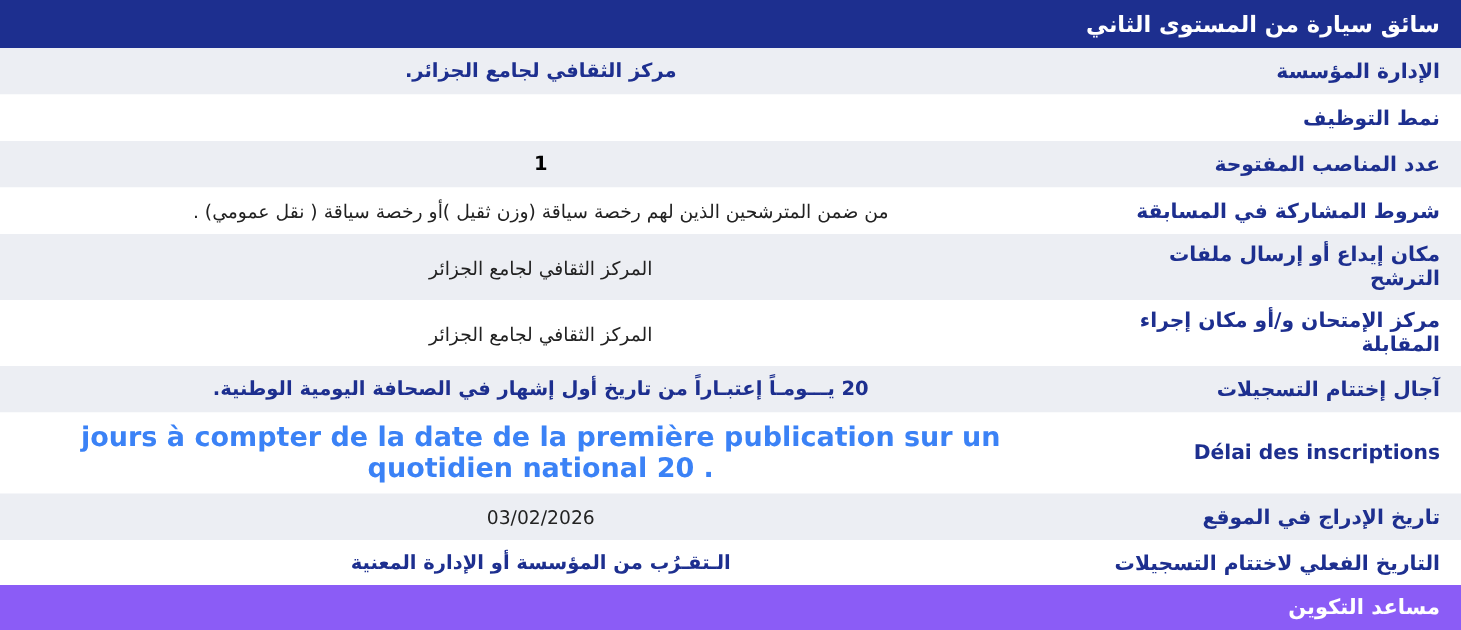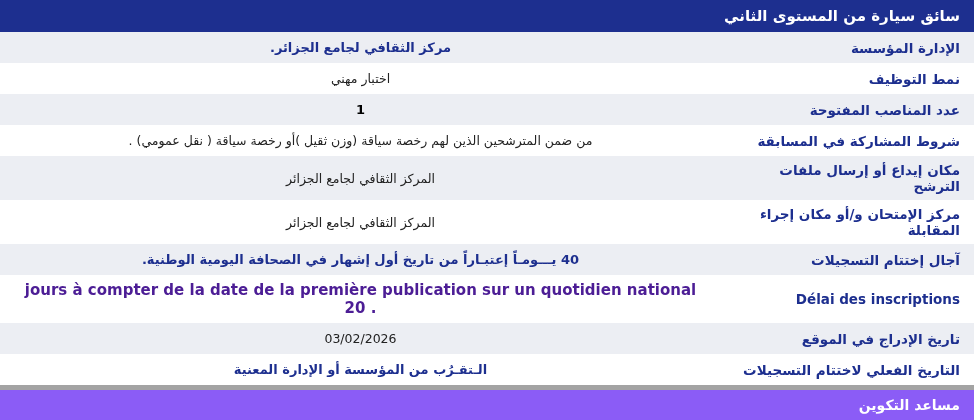--- a/index.html
+++ b/index.html
@@ -74,23 +74,23 @@
     color: #1d2f8f;
     font-weight: bold;
     font-size: 13px;
   }
   .cell-value.bold-black {
     color: #000000;
     font-weight: bold;
     font-size: 13px;
   }
   .cell-value.bold-dark {
-    color: #4c1d95;
-    font-weight: bold;
-    font-size: 15px;
+    color: #3b82f6;
+    font-weight: bold;
+    font-size: 18px;
   }
   .cell-value.ltr {
     direction: ltr;
   }
   .section-row {
     display: flex;
     align-items: center;
     min-height: 30px;
     background: #a3a3a3;
   }
@@ -136,21 +136,20 @@
     <div class="htitle">سائق سيارة من المستوى الثاني</div>
   </div>
 
   <div class="row even">
     <div class="cell-label">الإدارة المؤسسة</div>
     <div class="cell-value bold-blue">مركز الثقافي لجامع الجزائر.</div>
   </div>
 
   <div class="row odd">
     <div class="cell-label">نمط التوظيف</div>
-    <div class="cell-value">اختبار مهني</div>
   </div>
 
   <div class="row even">
     <div class="cell-label">عدد المناصب المفتوحة</div>
     <div class="cell-value bold-black">1</div>
   </div>
 
   <div class="row odd">
     <div class="cell-label">شروط المشاركة في المسابقة</div>
     <div class="cell-value">من ضمن المترشحين الذين لهم رخصة سياقة (وزن ثقيل )أو رخصة سياقة ( نقل عمومي) .</div>
@@ -161,21 +160,21 @@
     <div class="cell-value">المركز الثقافي لجامع الجزائر</div>
   </div>
 
   <div class="row odd">
     <div class="cell-label">مركز الإمتحان و/أو مكان إجراء المقابلة</div>
     <div class="cell-value">المركز الثقافي لجامع الجزائر</div>
   </div>
 
   <div class="row even">
     <div class="cell-label">آجال إختتام التسجيلات</div>
-    <div class="cell-value bold-blue">40 يـــومـاً إعتبـاراً من تاريخ أول إشهار في الصحافة اليومية الوطنية.</div>
+    <div class="cell-value bold-blue">20 يـــومـاً إعتبـاراً من تاريخ أول إشهار في الصحافة اليومية الوطنية.</div>
   </div>
 
   <div class="row odd">
     <div class="cell-label">Délai des inscriptions</div>
     <div class="cell-value bold-dark ltr">jours à compter de la date de la première publication sur un quotidien national 20 .</div>
   </div>
 
   <div class="row even">
     <div class="cell-label">تاريخ الإدراج في الموقع</div>
     <div class="cell-value ltr">03/02/2026</div>

